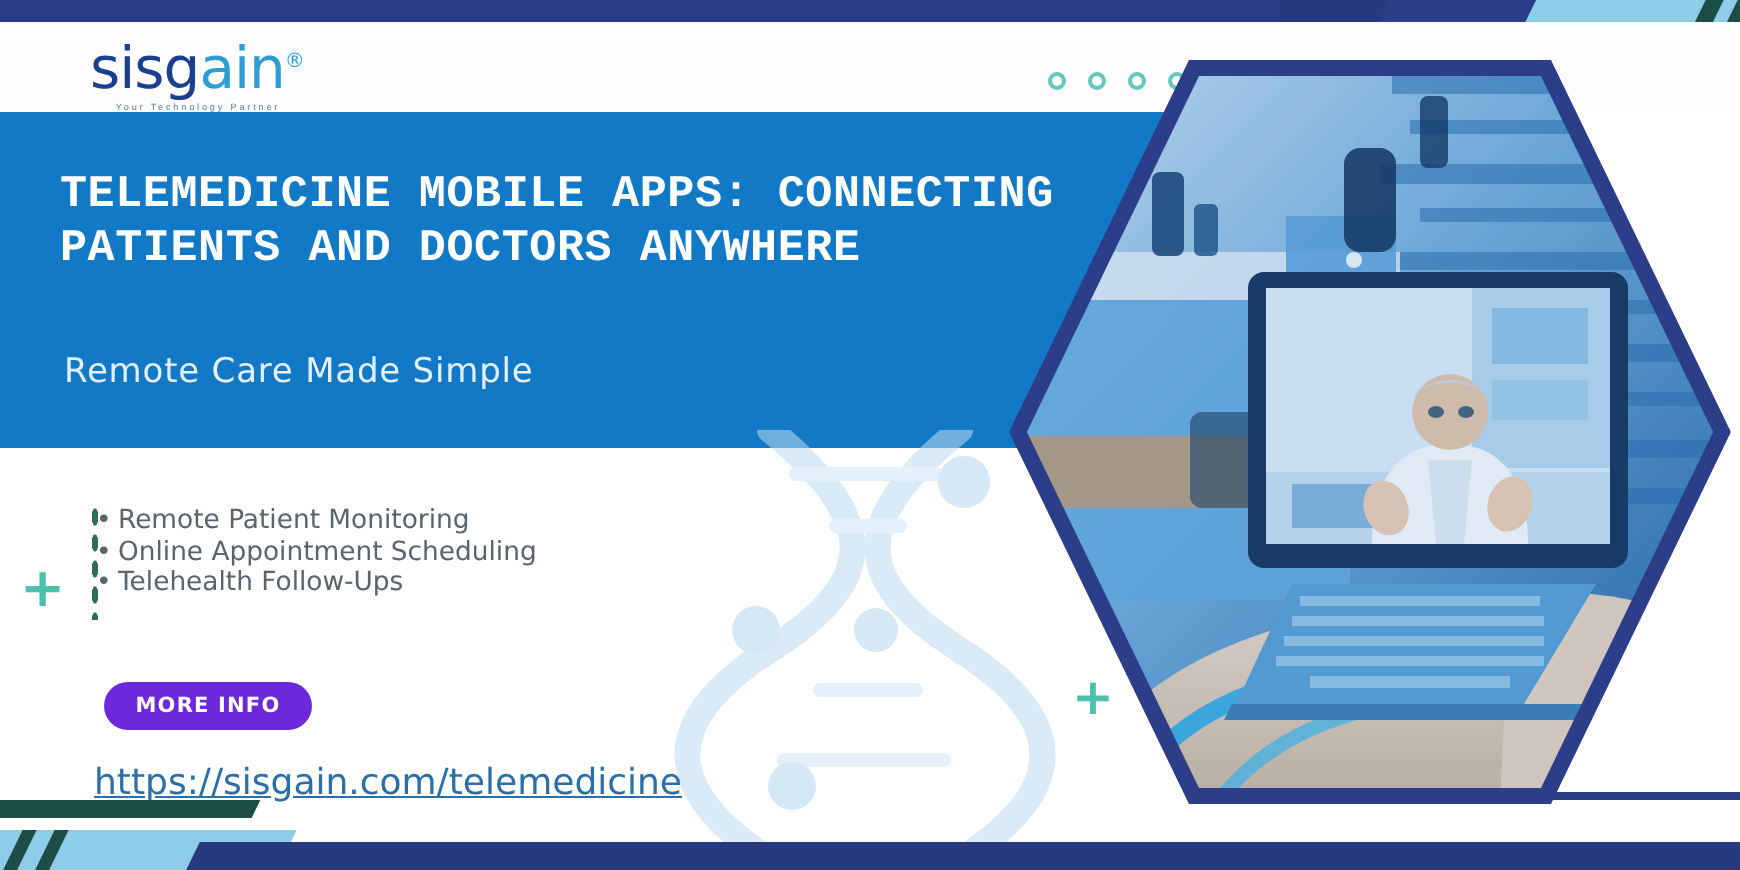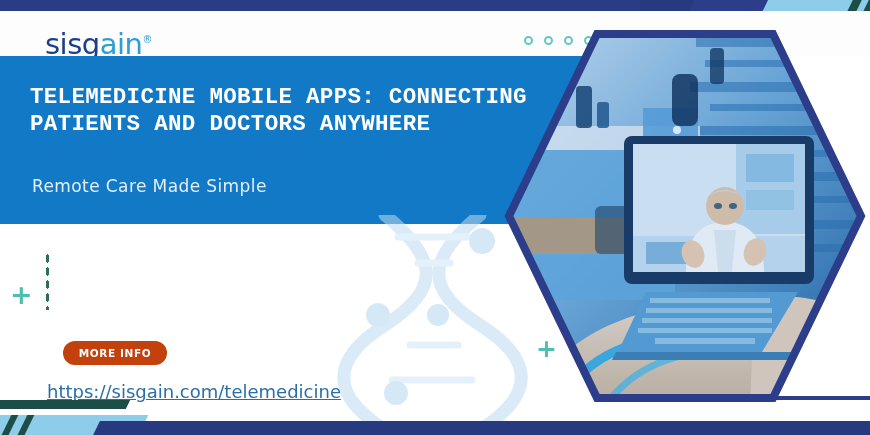--- a/index.html
+++ b/index.html
@@ -14,21 +14,21 @@
   .stripe{position:absolute;transform:skewX(-26deg);}
   .s-navy1{left:690px;top:-4px;width:90px;height:26px;background:#2c3e8a;}
   .s-lblue1{left:760px;top:0px;width:150px;height:33px;background:#8ecdea;}
   .s-green1{left:742px;top:28px;width:210px;height:11px;background:#1c4d46;}
   .s-green2{left:846px;top:-6px;width:9px;height:40px;background:#1c4d46;}
   .s-green3{left:862px;top:-6px;width:9px;height:40px;background:#1c4d46;}
   .s-navy2{left:700px;top:42px;width:230px;height:7px;background:#2c3e8a;}
 
   
   .logo-band{position:absolute;left:0;top:11px;width:870px;height:45px;background:#fdfdfd;}
-  .logo-wrap{position:absolute;left:45px;top:30px;width:200px;height:40px;}
+  .logo-wrap{position:absolute;left:45px;top:20px;width:200px;height:40px;}
   .logo-text{font-family:"DejaVu Sans",sans-serif;font-size:29px;font-weight:400;
     letter-spacing:-0.5px;color:#1b3f8f;line-height:1;}
   .logo-text .tail{color:#2e9dd6;}
   .logo-reg{font-size:10px;vertical-align:super;color:#2e9dd6;}
   .logo-tag{margin-top:2px;font-size:4.6px;letter-spacing:1.4px;color:#4a7fb5;
     text-align:center;width:108px;font-family:"Liberation Sans",sans-serif;}
 
   
   .dots-row{position:absolute;left:524px;top:36px;display:flex;gap:11px;}
   .dot-o{width:9px;height:9px;border:2px solid #63c9bd;border-radius:50%;box-sizing:border-box;}
@@ -44,22 +44,22 @@
   
   .dna{position:absolute;left:330px;top:215px;width:200px;height:210px;opacity:.55;}
 
   
   .bullets{position:absolute;left:48px;top:253px;list-style:none;margin:0;padding:0;}
   .bullets li{font-size:13.2px;color:#59646b;line-height:15.5px;margin:0;
     font-family:"DejaVu Sans",sans-serif;white-space:nowrap;}
   .bullets li::before{content:"\2022";color:#59646b;display:inline-block;width:11px;}
 
   
-  .cta{position:absolute;left:63px;top:341px;width:104px;height:24px;border:0;
-    background:#c2410c;color:#fff;border-radius:13px;font-size:10.5px;font-weight:bold;
+  .cta{position:absolute;left:52px;top:341px;width:104px;height:24px;border:0;
+    background:#6d28d9;color:#fff;border-radius:13px;font-size:10.5px;font-weight:bold;
     letter-spacing:0.6px;font-family:"DejaVu Sans",sans-serif;cursor:pointer;}
 
   
   .url{position:absolute;left:47px;top:381px;font-size:18px;color:#2b6fa8;
     text-decoration:underline;font-family:"DejaVu Sans",sans-serif;}
 
   
   .dotline{position:absolute;left:45px;top:252px;width:5px;height:58px;
     background-image:radial-gradient(#2d6e54 1.6px, transparent 1.7px);
     background-size:5px 13px;}
@@ -131,20 +131,23 @@
     </g>
     <g fill="#b4d7ef">
       <circle cx="152" cy="26" r="13"></circle>
       <circle cx="48" cy="100" r="12"></circle>
       <circle cx="108" cy="100" r="11"></circle>
       <circle cx="66" cy="178" r="12"></circle>
     </g>
   </svg>
 
   <ul class="bullets">
+    <li>Remote Patient Monitoring</li>
+    <li>Online Appointment Scheduling</li>
+    <li>Telehealth Follow-Ups</li>
   </ul>
 
   <div class="dotline"></div>
   <div class="plus plus-a">+</div>
   <div class="plus plus-b">+</div>
   <div class="plus-white">+</div>
 
   <button class="cta">MORE INFO</button>
   <a class="url" href="#">https://sisgain.com/telemedicine</a>
 

